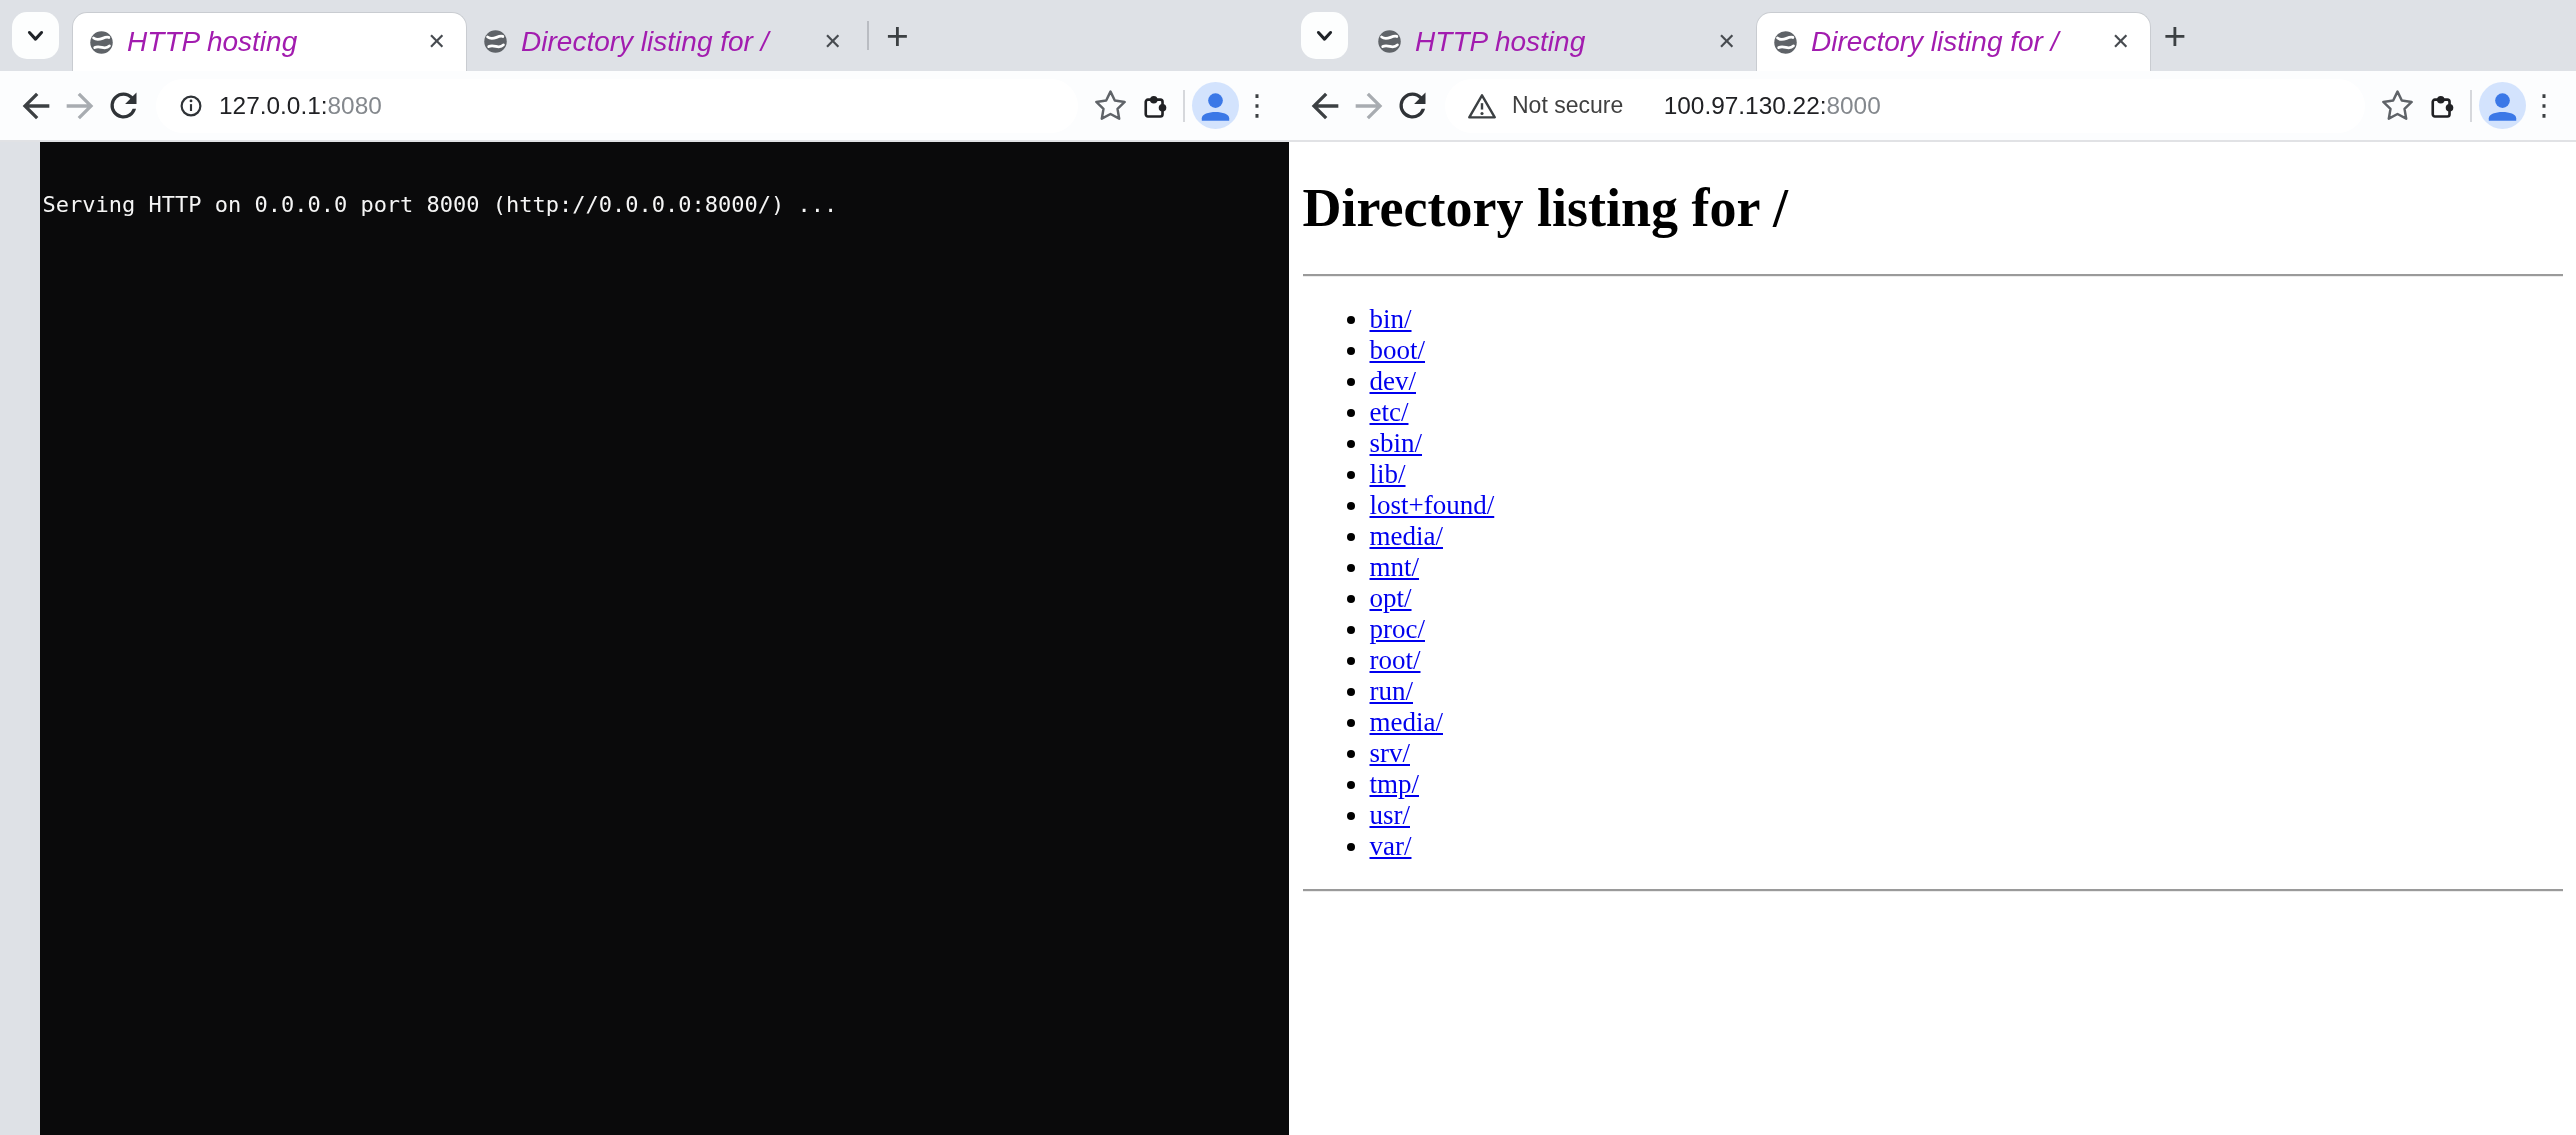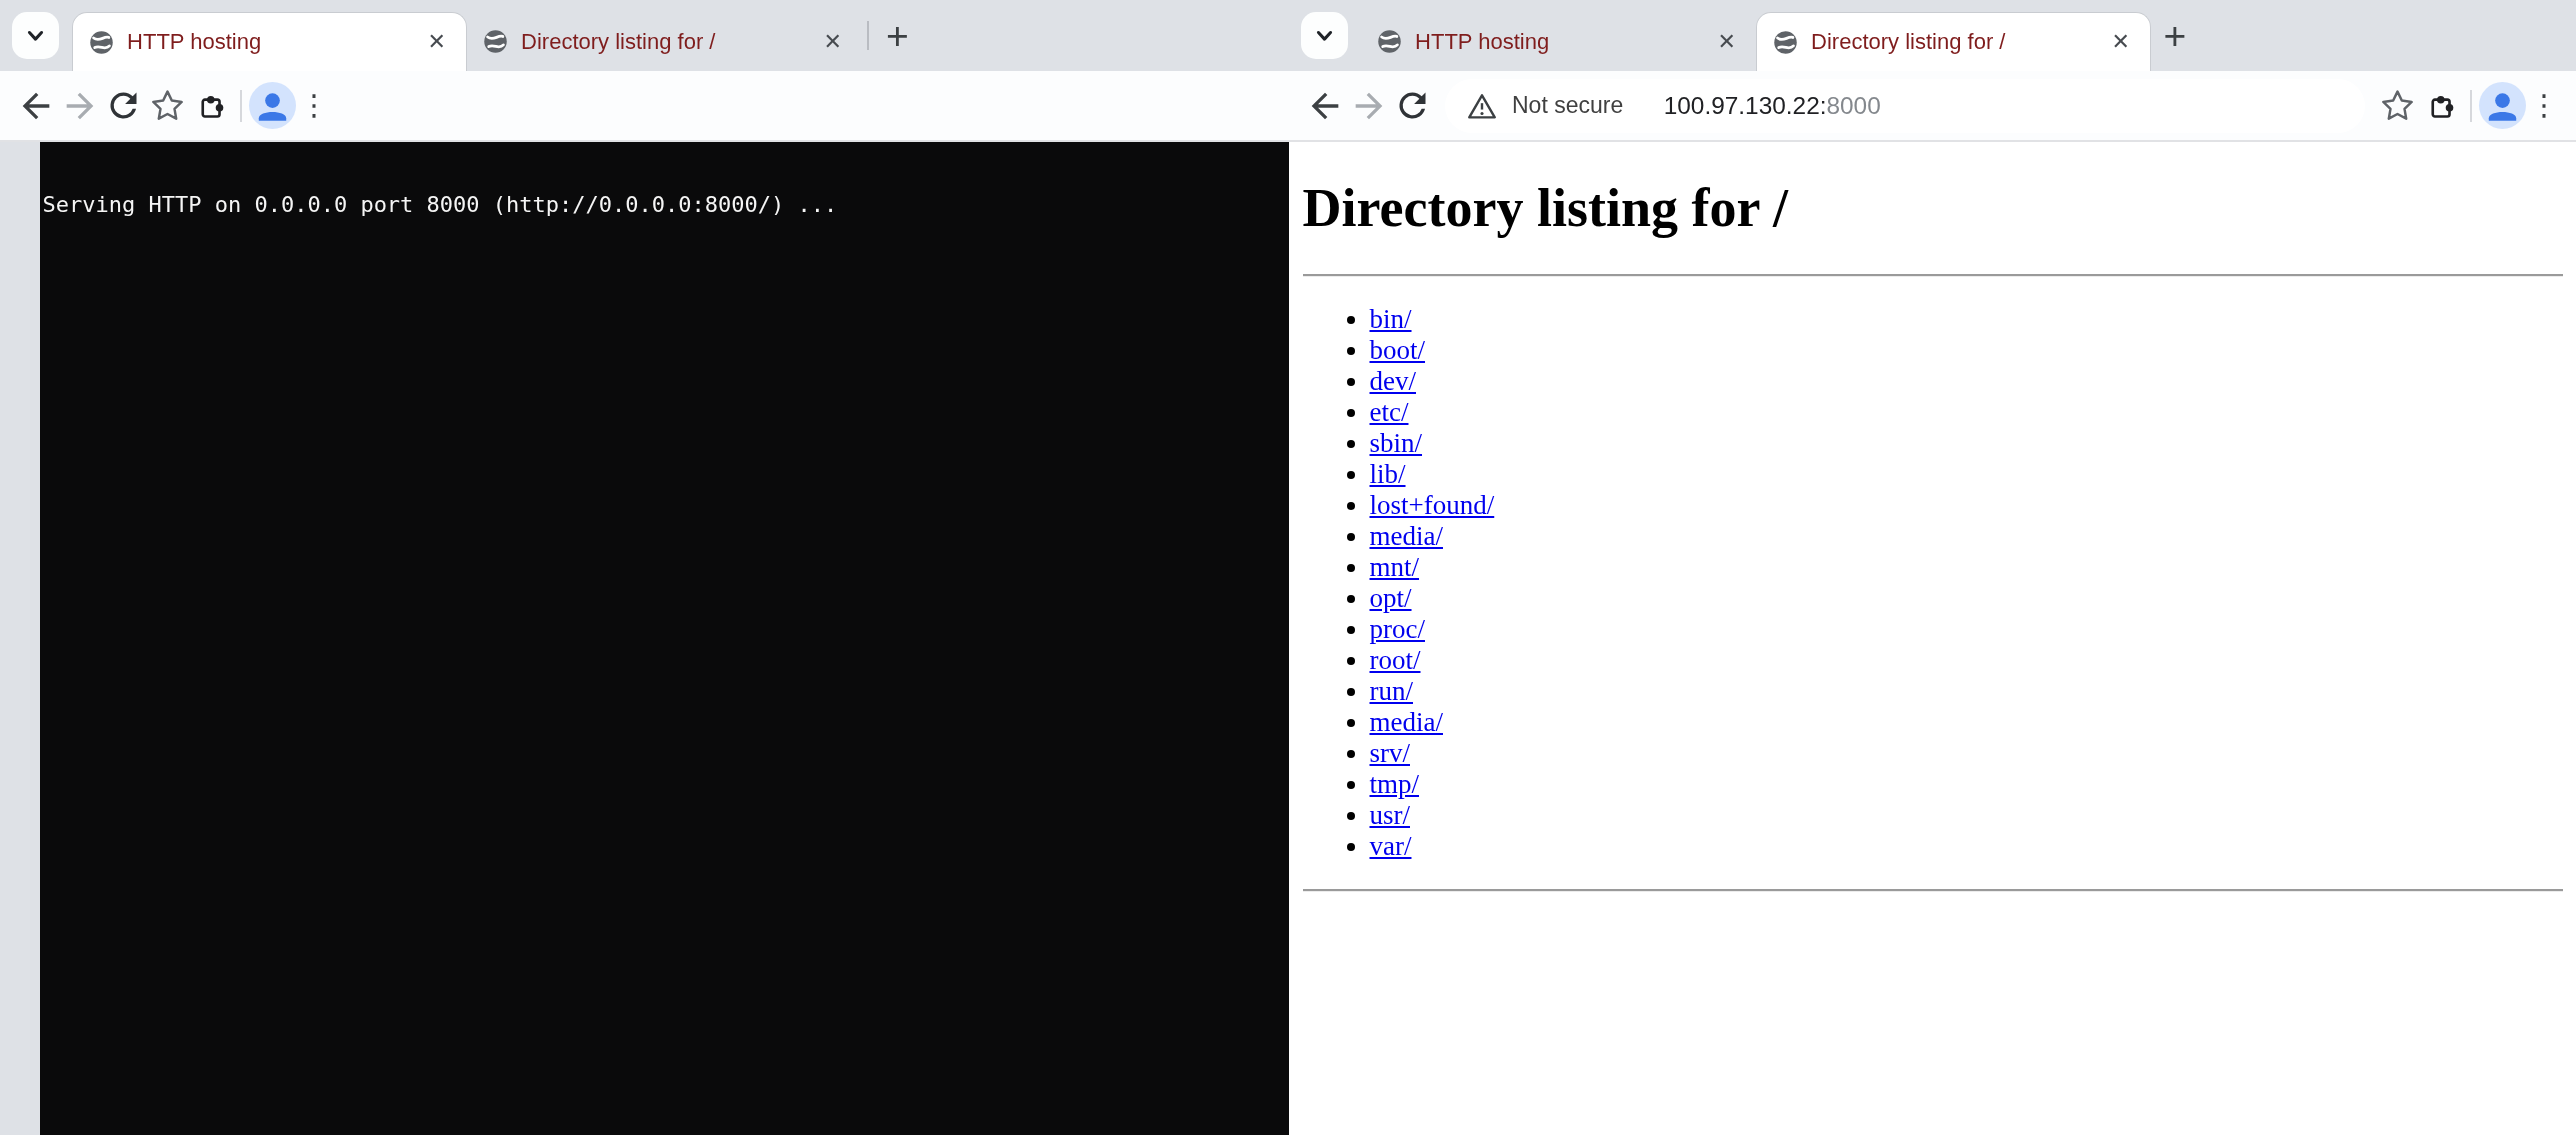--- a/index.html
+++ b/index.html
@@ -31,22 +31,22 @@
     width:395px; height:59px;
     display:flex; align-items:center;
     padding:0 15px; gap:11.8px; flex:none;
   }
   .tab.active {
     background:#ffffff;
     border:1.7px solid #c9ccd1; border-bottom:none;
     border-radius:15px 15px 0 0;
   }
   .tab-title {
-    flex:1; font-size:22px; color:#7f1d1d;
-    white-space:nowrap; overflow:hidden;
+    flex:1; font-size:28px; color:#a21caf;
+    white-space:nowrap; overflow:hidden;font-style:italic;
   }
   .tab-close {
     font-size:22px; color:#474b50; line-height:1;
     width:29px; height:29px; display:flex; align-items:center; justify-content:center;
     flex:none;
   }
   .tab-sep { width:1.7px; height:29px; background:#b9bcc2; align-self:center; margin:0 5px; flex:none; }
   .newtab {
     width:47px; height:47px; align-self:center;
     display:flex; align-items:center; justify-content:center;
@@ -156,20 +156,28 @@
     </div>
     <div class="nav-btn">
       <svg width="40" height="40" viewBox="0 0 24 24">
           <path d="M12 4l-1.41 1.41L16.17 11H4v2h12.17l-5.58 5.59L12 20l8-8z" fill="#a8acb1"></path>
         </svg>
     </div>
     <div class="nav-btn">
       <svg width="39" height="39" viewBox="0 0 24 24">
           <path d="M17.65 6.35A7.95 7.95 0 0 0 12 4a8 8 0 1 0 7.73 10h-2.08A6 6 0 1 1 12 6c1.66 0 3.14.69 4.22 1.78L13 11h7V4l-2.35 2.35z" fill="#2f3337"></path>
         </svg>
+    </div>
+    <div class="omnibox">
+      <svg width="30" height="30" viewBox="0 0 48 48">
+          <circle cx="24" cy="24" r="15" fill="none" stroke="#2f3337" stroke-width="3.5"></circle>
+          <rect x="22.3" y="21" width="3.4" height="11" fill="#2f3337"></rect>
+          <circle cx="24" cy="15.8" r="2.3" fill="#2f3337"></circle>
+        </svg>
+      <span class="url"><span>127.0.0.1:</span><span class="port">8080</span></span>
     </div>
     <div class="action-btn">
       <svg width="37" height="37" viewBox="0 0 48 48">
           <path d="M24 6l5.6 11.6 12.8 1.8-9.3 9 2.2 12.7L24 35l-11.3 6.1 2.2-12.7-9.3-9 12.8-1.8z" fill="none" stroke="#5f6368" stroke-width="3.2" stroke-linejoin="round"></path>
         </svg>
     </div>
     <div class="action-btn">
       <svg width="35" height="35" viewBox="0 0 48 48">
           <rect x="12" y="16" width="23" height="23" rx="3" fill="none" stroke="#202124" stroke-width="3.6"></rect>
           <circle cx="23" cy="16" r="5.2" fill="#202124"></circle>

